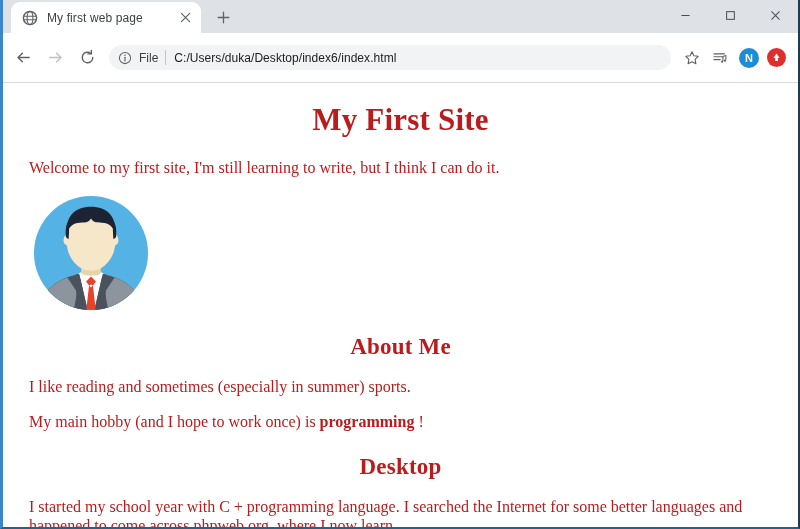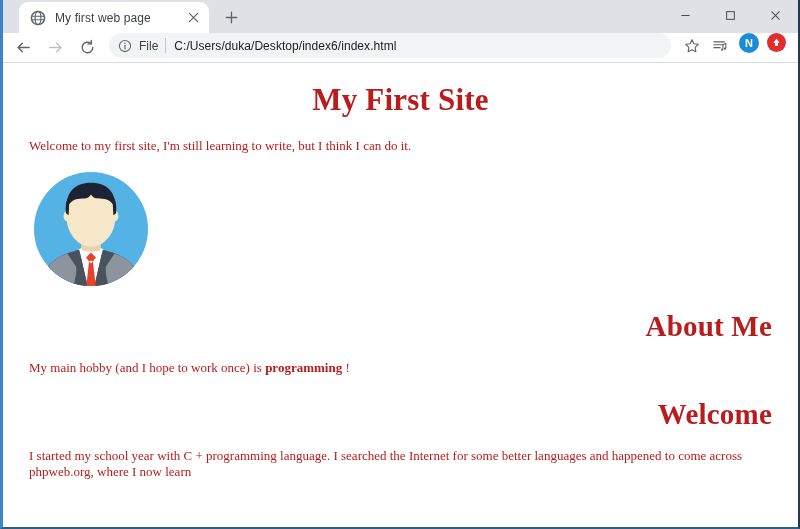--- a/index.html
+++ b/index.html
@@ -25,21 +25,21 @@
   
   .tabbar {
     position: relative;
     height: 33px;
     background: #dee1e6;
     display: flex;
     align-items: flex-end;
   }
   .tab {
     position: relative;
-    margin-left: 16px;
+    margin-left: 8px;
     width: 190px;
     height: 31px;
     background: #ffffff;
     border-radius: 9px 9px 0 0;
     display: flex;
     align-items: center;
     padding: 0 8px 0 11px;
     cursor: default;
   }
   .favicon {
@@ -80,24 +80,24 @@
   }
   .wc {
     width: 45px; height: 31px;
     display: flex; align-items: center; justify-content: center;
     color: #5a5a5a;
     cursor: pointer;
   }
 
   
   .toolbar {
-    height: 30px;
-    background: #ffffff;
-    display: flex;
-    align-items: flex-start;
+    height: 50px;
+    background: #ffffff;
+    display: flex;
+    align-items: center;
     padding: 0 6px 0 4px;
     border-bottom: 1px solid #dadce0;
   }
   .navbtn {
     width: 28px; height: 28px;
     margin: 0 2px;
     display: flex; align-items: center; justify-content: center;
     border-radius: 50%;
     color: #5f6368;
     cursor: pointer;
@@ -178,28 +178,28 @@
     color: #b91c1c;
   }
   .viewport h1 {
     font-size: 31px;
     font-weight: bold;
     text-align: center;
     margin: 19px 0 20px 0;
     letter-spacing: .2px;
   }
   .viewport h2 {
-    font-size: 29px;
+    font-size: 23px;
     font-weight: bold;
-    text-align: right;
+    text-align: center;
     margin: 22px 0 17px 0;
     letter-spacing: .2px;
   }
   .viewport p {
-    font-size: 13px;
+    font-size: 16px;
     line-height: 1.22;
     margin: 0 0 16px 0;
   }
   .viewport p:last-child { margin-bottom: 0; }
   .viewport b { font-weight: bold; text-align: center; }
   .avatar-img {
     display: block;
     width: 118px; height: 118px;
     margin: 9px 0 5px 3px;
   }
@@ -350,25 +350,28 @@
 
         <path d="M35 45 C33 22 44 13 60 13 C76 13 87 22 85 45 C84.5 38 82 32 76 30 C70 28 63 31 60 25 C57 31 50 28 44 30 C38 32 35.5 38 35 45 Z" fill="#1c2333"></path>
         <path d="M34.6 44 C33.6 36 35 30 37.4 28 C38.2 33 37.6 40 37.2 46 Z" fill="#1c2333"></path>
         <path d="M85.4 44 C86.4 36 85 30 82.6 28 C81.8 33 82.4 40 82.8 46 Z" fill="#1c2333"></path>
       </g>
     </svg>
 
     <h2>About Me</h2>
     <div>
       <p>
+        <span>I like reading and sometimes (especially in summer) sports.</span>
+      </p>
+      <p>
         <span>My main hobby (and I hope to work once) is </span><b>programming</b><span> !</span>
       </p>
     </div>
 
-    <h2>Welcome</h2>
+    <h2>Desktop</h2>
     <div class="skills-block">
       <p>
         <span>I started my school year with C + programming language. I searched the Internet for some better languages and happened to come across phpweb.org, where I now learn </span>
       </p>
 
     </div>
 
   </div>
 </div>
 

